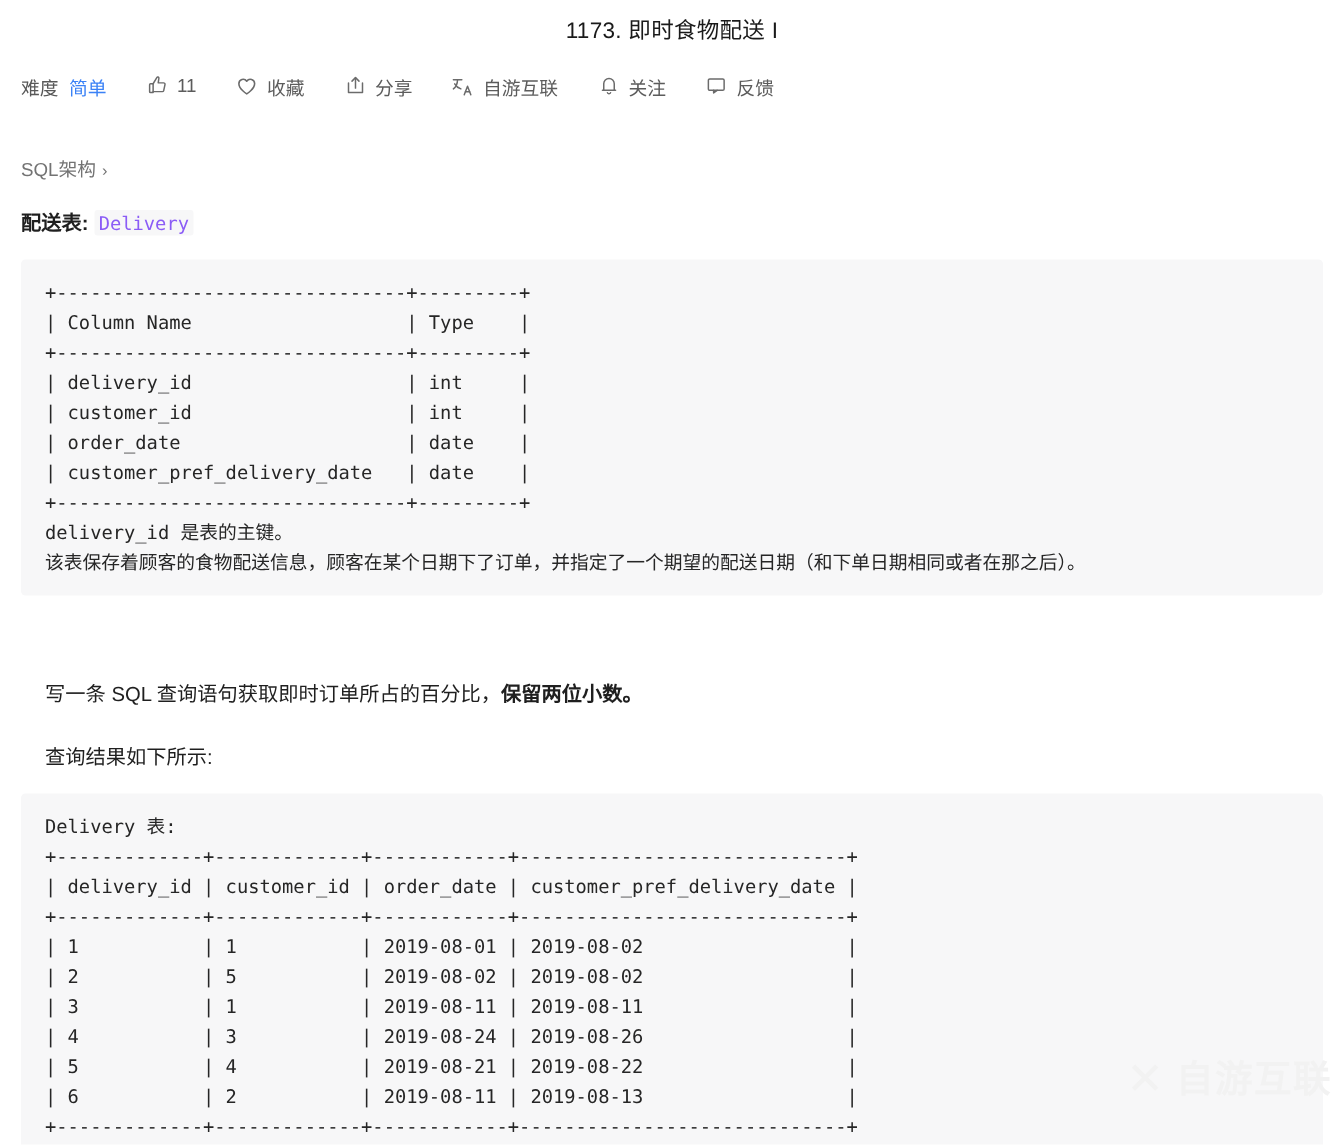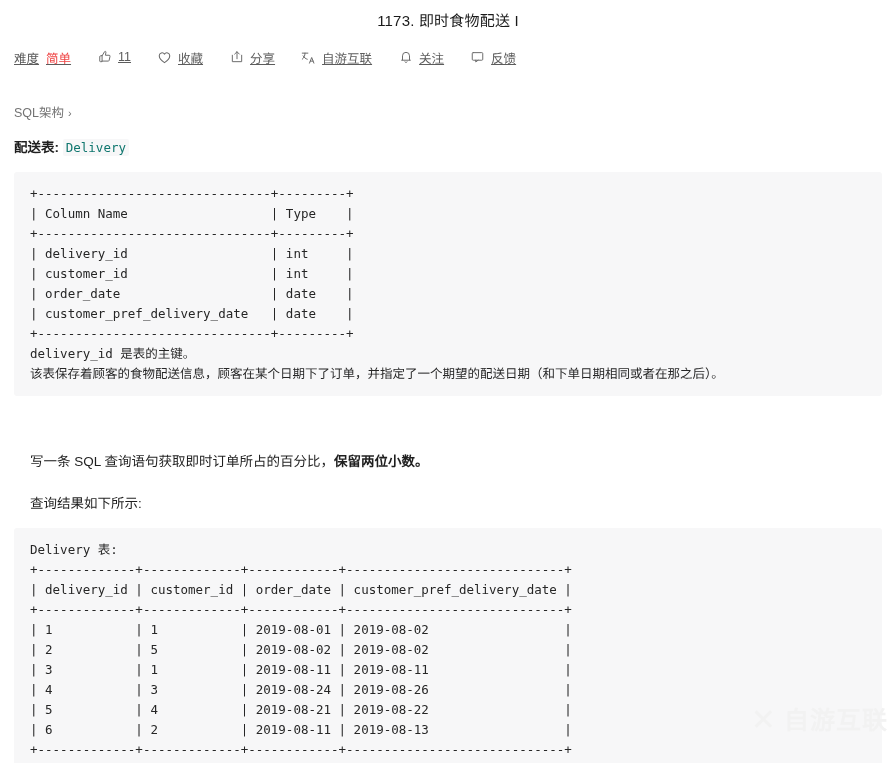--- a/index.html
+++ b/index.html
@@ -36,21 +36,20 @@
   }
 
   
   .meta-bar {
     display: flex;
     align-items: center;
     height: 30px;
     margin-top: 10px;
     font-size: 12.5px;
     color: #5c5c5c;
-    text-decoration: underline;
   }
   .meta-group {
     display: flex;
     align-items: center;
     margin-right: 26px;
     white-space: nowrap;
   }
   .meta-group:last-child { margin-right: 0; }
   .meta-label { color: #585858; }
   .meta-value-easy {
@@ -87,21 +86,21 @@
     color: #1f1f1f;
     line-height: 20px;
   }
   .sec-head .mono {
     font-family: "DejaVu Sans Mono", "Liberation Mono", monospace;
     font-weight: 400;
     font-size: 12.5px;
     background: #f7f7f8;
     padding: 1px 3px;
     border-radius: 2px;
-    color: #0f766e;
+    color: #8b5cf6;
   }
 
   
   .codeblock {
     background: #f7f7f8;
     border-radius: 3px;
     padding: 12px 16px;
     margin-top: 13px;
     font-family: "DejaVu Sans Mono", "Liberation Mono", monospace;
     font-size: 12.5px;
@@ -156,21 +155,21 @@
 <body>
 
 <div class="page">
 
   <div class="title">1173. 即时食物配送 I</div>
 
   <div class="meta-bar">
 
     <div class="meta-group">
       <span class="meta-label">难度</span>
-      <span class="meta-value-easy" style="color: #ef4444;">简单</span>
+      <span class="meta-value-easy" style="color: #3b82f6;">简单</span>
     </div>
 
     <div class="meta-group">
       <span class="meta-icon">
         <svg width="14" height="14" viewBox="0 0 24 24" fill="none" stroke="currentColor" stroke-width="1.7" stroke-linejoin="round" stroke-linecap="round">
           <path d="M7 10v10H4a1 1 0 0 1-1-1v-8a1 1 0 0 1 1-1z"></path>
           <path d="M7 10l4.2-7.1a1.3 1.3 0 0 1 2.4.8L12.8 9H19a1.6 1.6 0 0 1 1.56 1.96l-1.5 7A1.6 1.6 0 0 1 17.5 19H7"></path>
         </svg>
       </span>
       <span class="meta-text">11</span>

